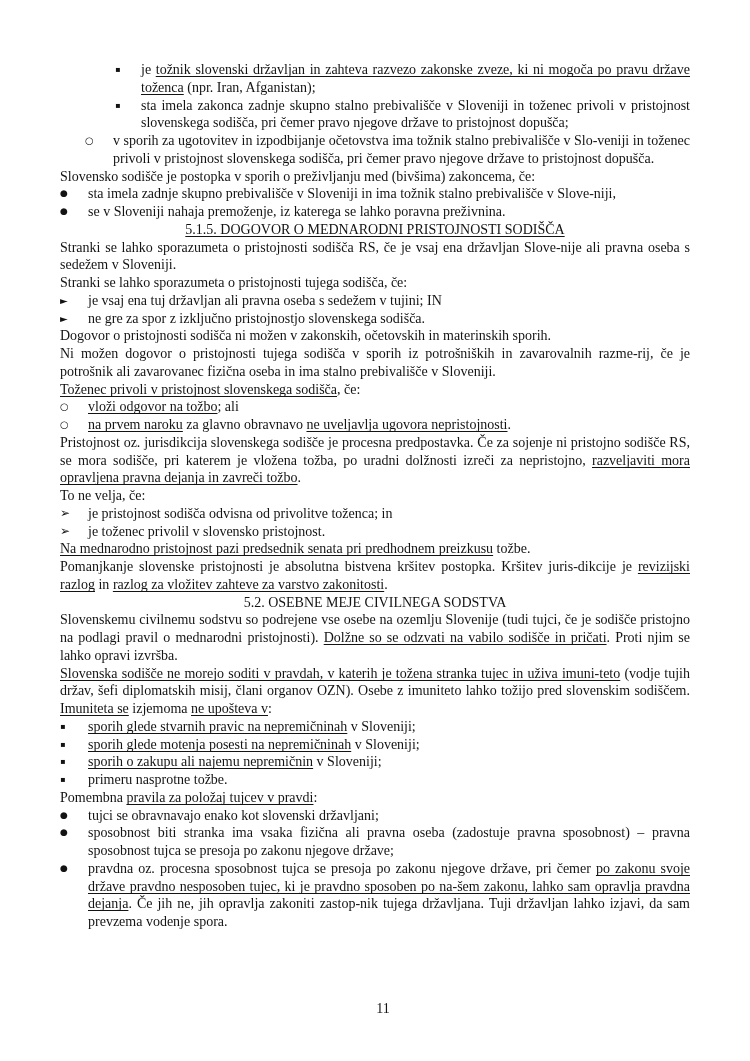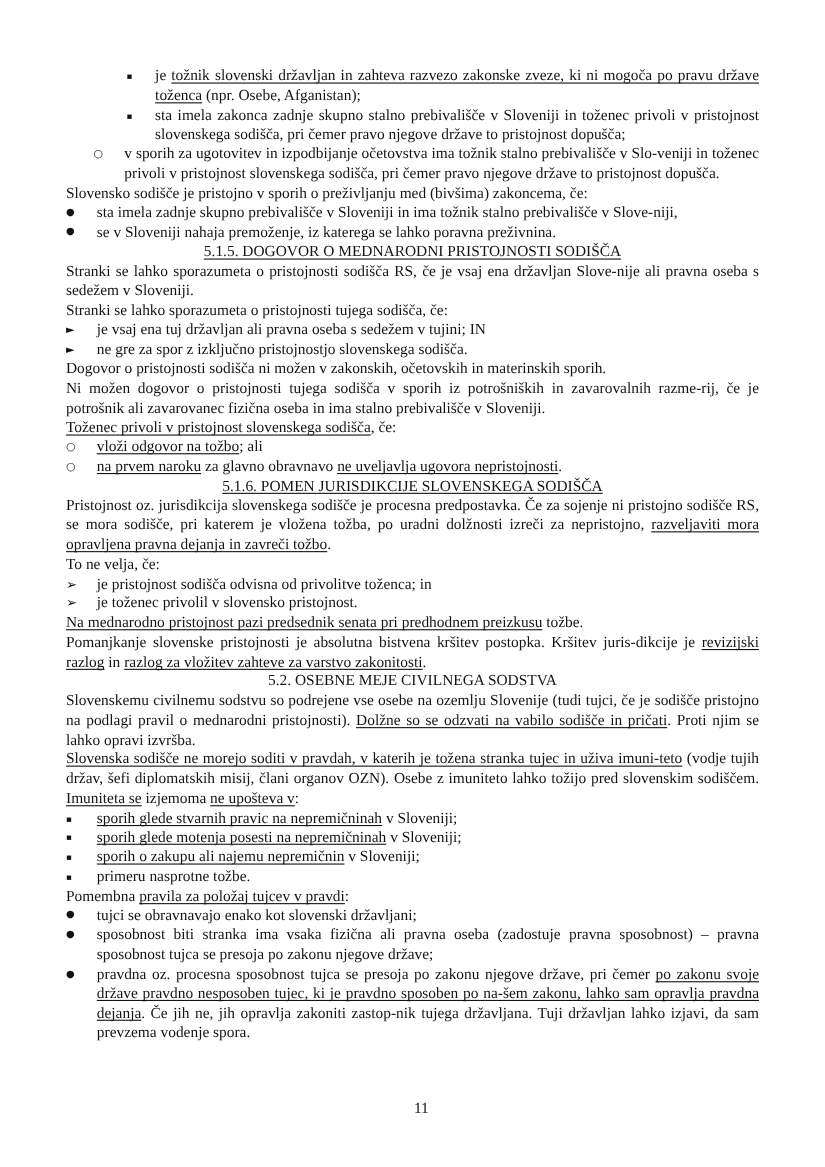--- a/index.html
+++ b/index.html
@@ -50,37 +50,36 @@
     position:absolute; left:16px; right:0; bottom:44px;
     text-align:center;
     font-size:14px;
   }
 </style>
 </head>
 <body>
 
 <div class="page">
   <div class="doc">
-      <div class="block l3"><span class="glyph g-sq">▪</span><span>je </span><span class="u">tožnik slovenski državljan in zahteva razvezo zakonske zveze, ki ni mogoča po pravu države toženca</span><span> (npr. Osebe, Afganistan);</span></div>
+      <div class="block l3"><span class="glyph g-sq">▪</span><span>je </span><span class="u">tožnik slovenski državljan in zahteva razvezo zakonske zveze, ki ni mogoča po pravu države toženca</span><span> (npr. Iran, Afganistan);</span></div>
       <div class="block l3"><span class="glyph g-sq">▪</span><span>sta imela zakonca zadnje skupno stalno prebivališče v Sloveniji in toženec privoli v pristojnost slovenskega sodišča, pri čemer pravo njegove države to pristojnost dopušča;</span></div>
       <div class="block l2"><span class="glyph g-circ">○</span><span>v sporih za ugotovitev in izpodbijanje očetovstva ima tožnik stalno prebivališče v Slo-veniji in toženec privoli v pristojnost slovenskega sodišča, pri čemer pravo njegove države to pristojnost dopušča.</span></div>
-      <div class="block"><span>Slovensko sodišče je pristojno v sporih o preživljanju med (bivšima) zakoncema, če:</span></div>
+      <div class="block"><span>Slovensko sodišče je postopka v sporih o preživljanju med (bivšima) zakoncema, če:</span></div>
       <div class="block l1"><span class="glyph g-dot">●</span><span>sta imela zadnje skupno prebivališče v Sloveniji in ima tožnik stalno prebivališče v Slove-niji,</span></div>
       <div class="block l1"><span class="glyph g-dot">●</span><span>se v Sloveniji nahaja premoženje, iz katerega se lahko poravna preživnina.</span></div>
       <div class="block heading"><span class="u">5.1.5. DOGOVOR O MEDNARODNI PRISTOJNOSTI SODIŠČA</span></div>
       <div class="block"><span class="b">Stranki se lahko sporazumeta o pristojnosti sodišča RS, če je vsaj ena državljan Slove-nije ali pravna oseba s sedežem v Sloveniji.</span></div>
       <div class="block"><span class="b">Stranki se lahko sporazumeta o pristojnosti tujega sodišča, če:</span></div>
       <div class="block l1"><span class="glyph g-tri">►</span><span class="b">je vsaj ena tuj državljan ali pravna oseba s sedežem v tujini</span><span>; IN</span></div>
       <div class="block l1"><span class="glyph g-tri">►</span><span class="b">ne gre za spor z izključno pristojnostjo slovenskega sodišča</span><span>.</span></div>
       <div class="block"><span class="b">Dogovor o pristojnosti sodišča ni možen v zakonskih, očetovskih in materinskih sporih.</span></div>
       <div class="block"><span>Ni možen dogovor o pristojnosti tujega sodišča v sporih iz potrošniških in zavarovalnih razme-rij, če je potrošnik ali zavarovanec fizična oseba in ima stalno prebivališče v Sloveniji.</span></div>
       <div class="block"><span class="u">Toženec privoli v pristojnost slovenskega sodišča</span><span>, če:</span></div>
       <div class="block l1"><span class="glyph g-circ">○</span><span class="u">vloži odgovor na tožbo</span><span>; ali</span></div>
       <div class="block l1"><span class="glyph g-circ">○</span><span class="u">na prvem naroku</span><span> za glavno obravnavo </span><span class="u">ne uveljavlja ugovora nepristojnosti</span><span>.</span></div>
-      <div class="block heading"><span class="u">5.1.6. POMEN JURISDIKCIJE SLOVENSKEGA SODIŠČA</span></div>
       <div class="block"><span>Pristojnost oz. jurisdikcija slovenskega sodišče je </span><span class="b">procesna predpostavka</span><span>. </span><span class="b">Če za sojenje ni pristojno sodišče RS, se mora sodišče, pri katerem je vložena tožba, po uradni dolžnosti izreči za nepristojno</span><span>, </span><span class="u">razveljaviti mora opravljena pravna dejanja in zavreči tožbo</span><span>.</span></div>
       <div class="block"><span>To ne velja, če:</span></div>
       <div class="block l1"><span class="glyph g-arr">➢</span><span>je pristojnost sodišča odvisna od privolitve toženca; in</span></div>
       <div class="block l1"><span class="glyph g-arr">➢</span><span>je toženec privolil v slovensko pristojnost.</span></div>
       <div class="block"><span class="u">Na mednarodno pristojnost pazi predsednik senata pri predhodnem preizkusu</span><span> tožbe.</span></div>
       <div class="block"><span class="b">Pomanjkanje slovenske pristojnosti je absolutna bistvena kršitev postopka</span><span>. Kršitev juris-dikcije je </span><span class="u">revizijski razlog</span><span> in </span><span class="u">razlog za vložitev zahteve za varstvo zakonitosti</span><span>.</span></div>
       <div class="block heading"><span class="b">5.2. OSEBNE MEJE CIVILNEGA SODSTVA</span></div>
       <div class="block"><span class="b">Slovenskemu civilnemu sodstvu so podrejene vse osebe na ozemlju Slovenije</span><span> (tudi tujci, če je sodišče pristojno na podlagi pravil o mednarodni pristojnosti). </span><span class="u">Dolžne so se odzvati na vabilo sodišče in pričati</span><span>. Proti njim se lahko opravi izvršba.</span></div>
       <div class="block"><span class="u">Slovenska sodišče ne morejo soditi v pravdah, v katerih je tožena stranka tujec in uživa imuni-teto</span><span> (vodje tujih držav, šefi diplomatskih misij, člani organov OZN). Osebe z imuniteto lahko tožijo pred slovenskim sodiščem. </span><span class="u">Imuniteta se</span><span> izjemoma </span><span class="u">ne upošteva v</span><span>:</span></div>
       <div class="block l1"><span class="glyph g-sq">▪</span><span class="u">sporih glede stvarnih pravic na nepremičninah</span><span> v Sloveniji;</span></div>

